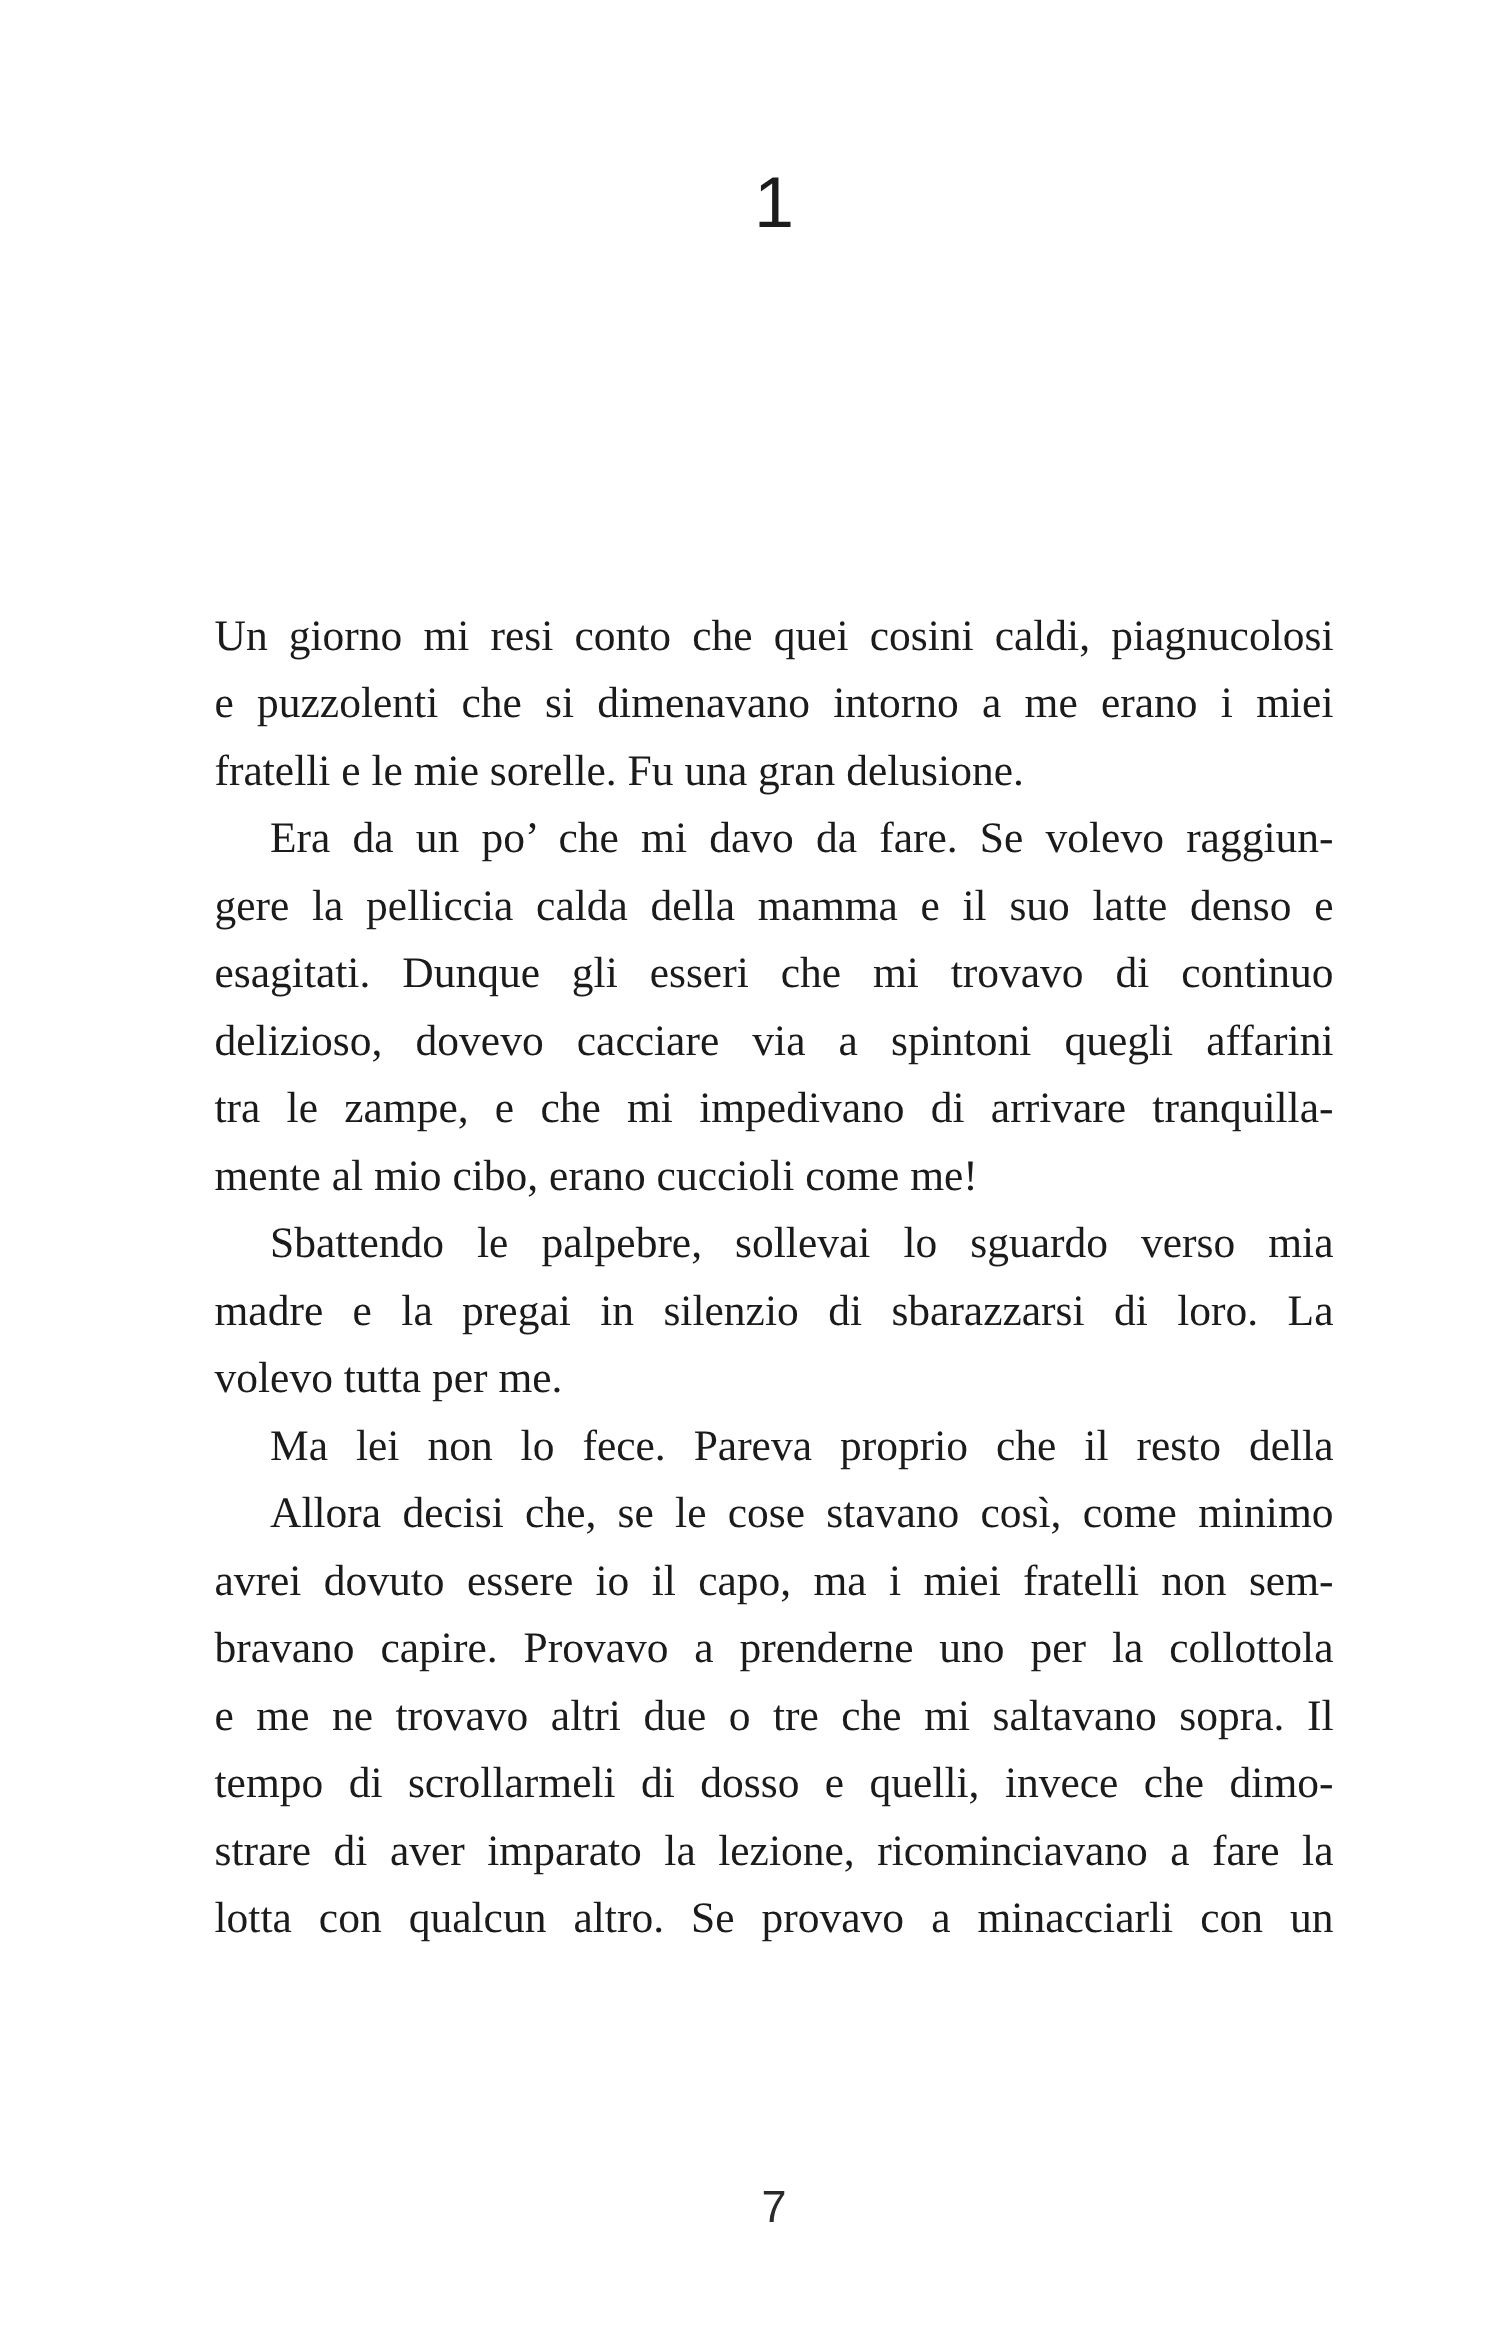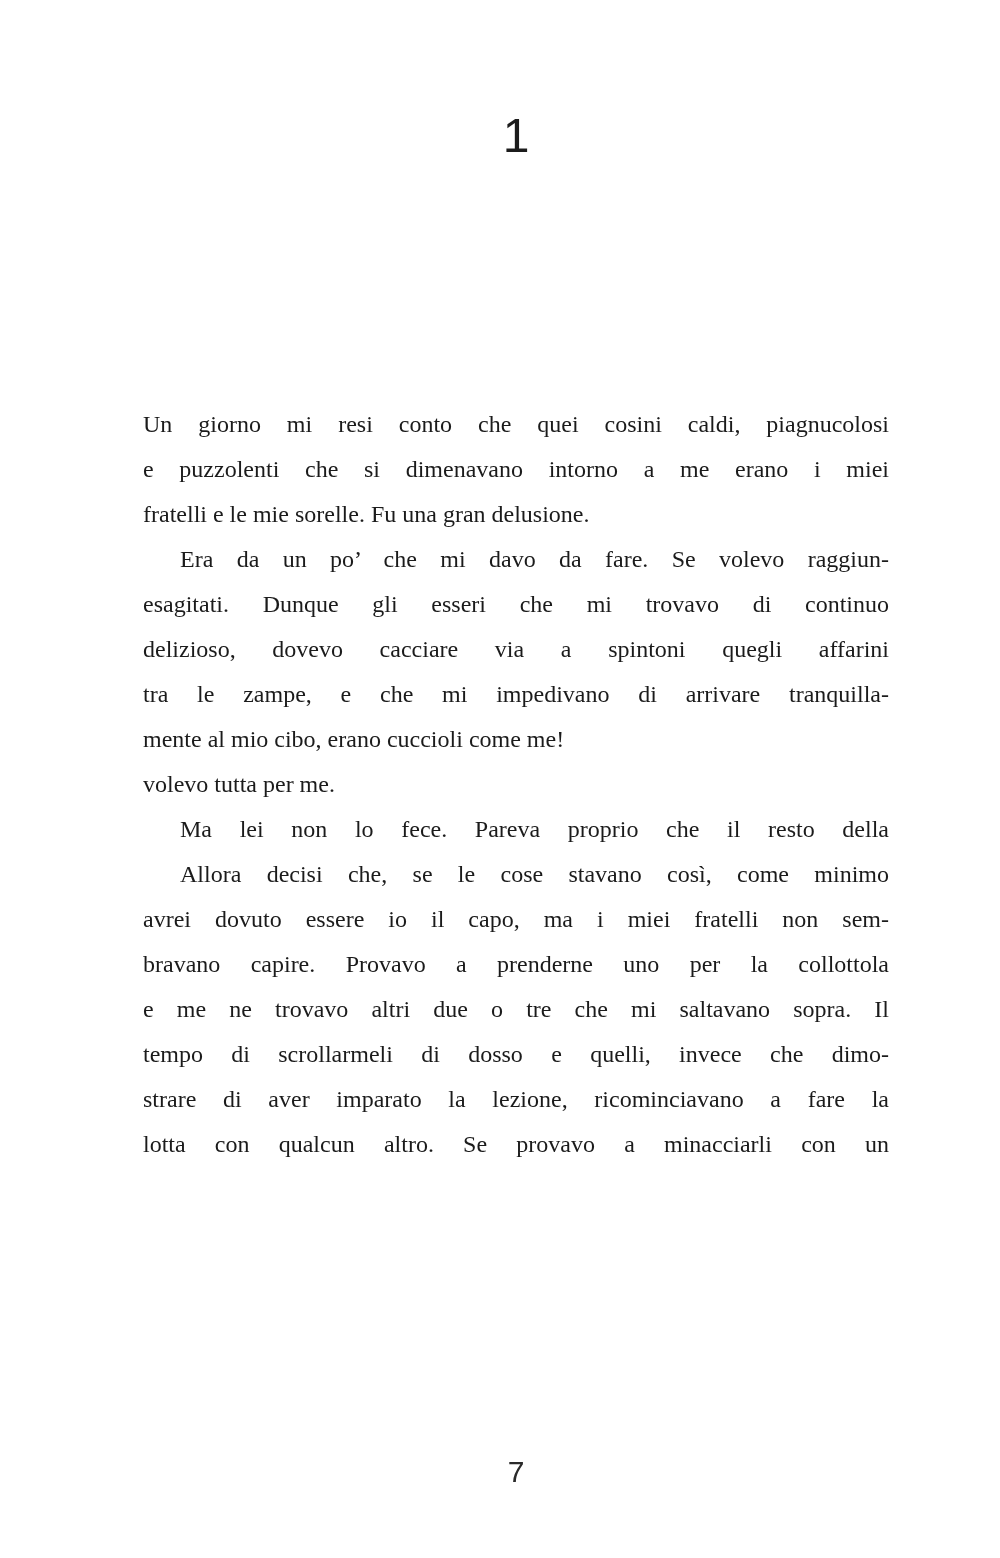--- a/index.html
+++ b/index.html
@@ -31,21 +31,21 @@
     line-height: 48px;
     font-weight: 400;
     color: #1c1c1c;
   }
   .text-block {
     position: absolute;
     left: 143px;
     top: 402px;
     width: 746px;
     font-family: "Liberation Serif", serif;
-    font-size: 24px;
+    font-size: 29px;
     color: #1b1b1b;
   }
   .line {
     height: 45px;
     line-height: 45px;
     white-space: normal;
     text-align: justify;
     text-align-last: justify;
   }
   .line.last {
@@ -72,24 +72,27 @@
 <body>
 
 <div class="book-page">
   <div class="chapter-number">1</div>
 
   <div class="text-block" id="text-block">
       <div class="line">Un giorno mi resi conto che quei cosini caldi, piagnucolosi</div>
       <div class="line">e puzzolenti che si dimenavano intorno a me erano i miei</div>
       <div class="line last">fratelli e le mie sorelle. Fu una gran delusione.</div>
       <div class="line indent">Era da un po’ che mi davo da fare. Se volevo raggiun-</div>
+      <div class="line">gere la pelliccia calda della mamma e il suo latte denso e</div>
       <div class="line">esagitati. Dunque gli esseri che mi trovavo di continuo</div>
       <div class="line">delizioso, dovevo cacciare via a spintoni quegli affarini</div>
       <div class="line">tra le zampe, e che mi impedivano di arrivare tranquilla-</div>
       <div class="line last">mente al mio cibo, erano cuccioli come me!</div>
+      <div class="line indent">Sbattendo le palpebre, sollevai lo sguardo verso mia</div>
+      <div class="line">madre e la pregai in silenzio di sbarazzarsi di loro. La</div>
       <div class="line last">volevo tutta per me.</div>
       <div class="line indent">Ma lei non lo fece. Pareva proprio che il resto della</div>
       <div class="line indent">Allora decisi che, se le cose stavano così, come minimo</div>
       <div class="line">avrei dovuto essere io il capo, ma i miei fratelli non sem-</div>
       <div class="line">bravano capire. Provavo a prenderne uno per la collottola</div>
       <div class="line">e me ne trovavo altri due o tre che mi saltavano sopra. Il</div>
       <div class="line">tempo di scrollarmeli di dosso e quelli, invece che dimo-</div>
       <div class="line">strare di aver imparato la lezione, ricominciavano a fare la</div>
       <div class="line">lotta con qualcun altro. Se provavo a minacciarli con un</div>
     </div>

